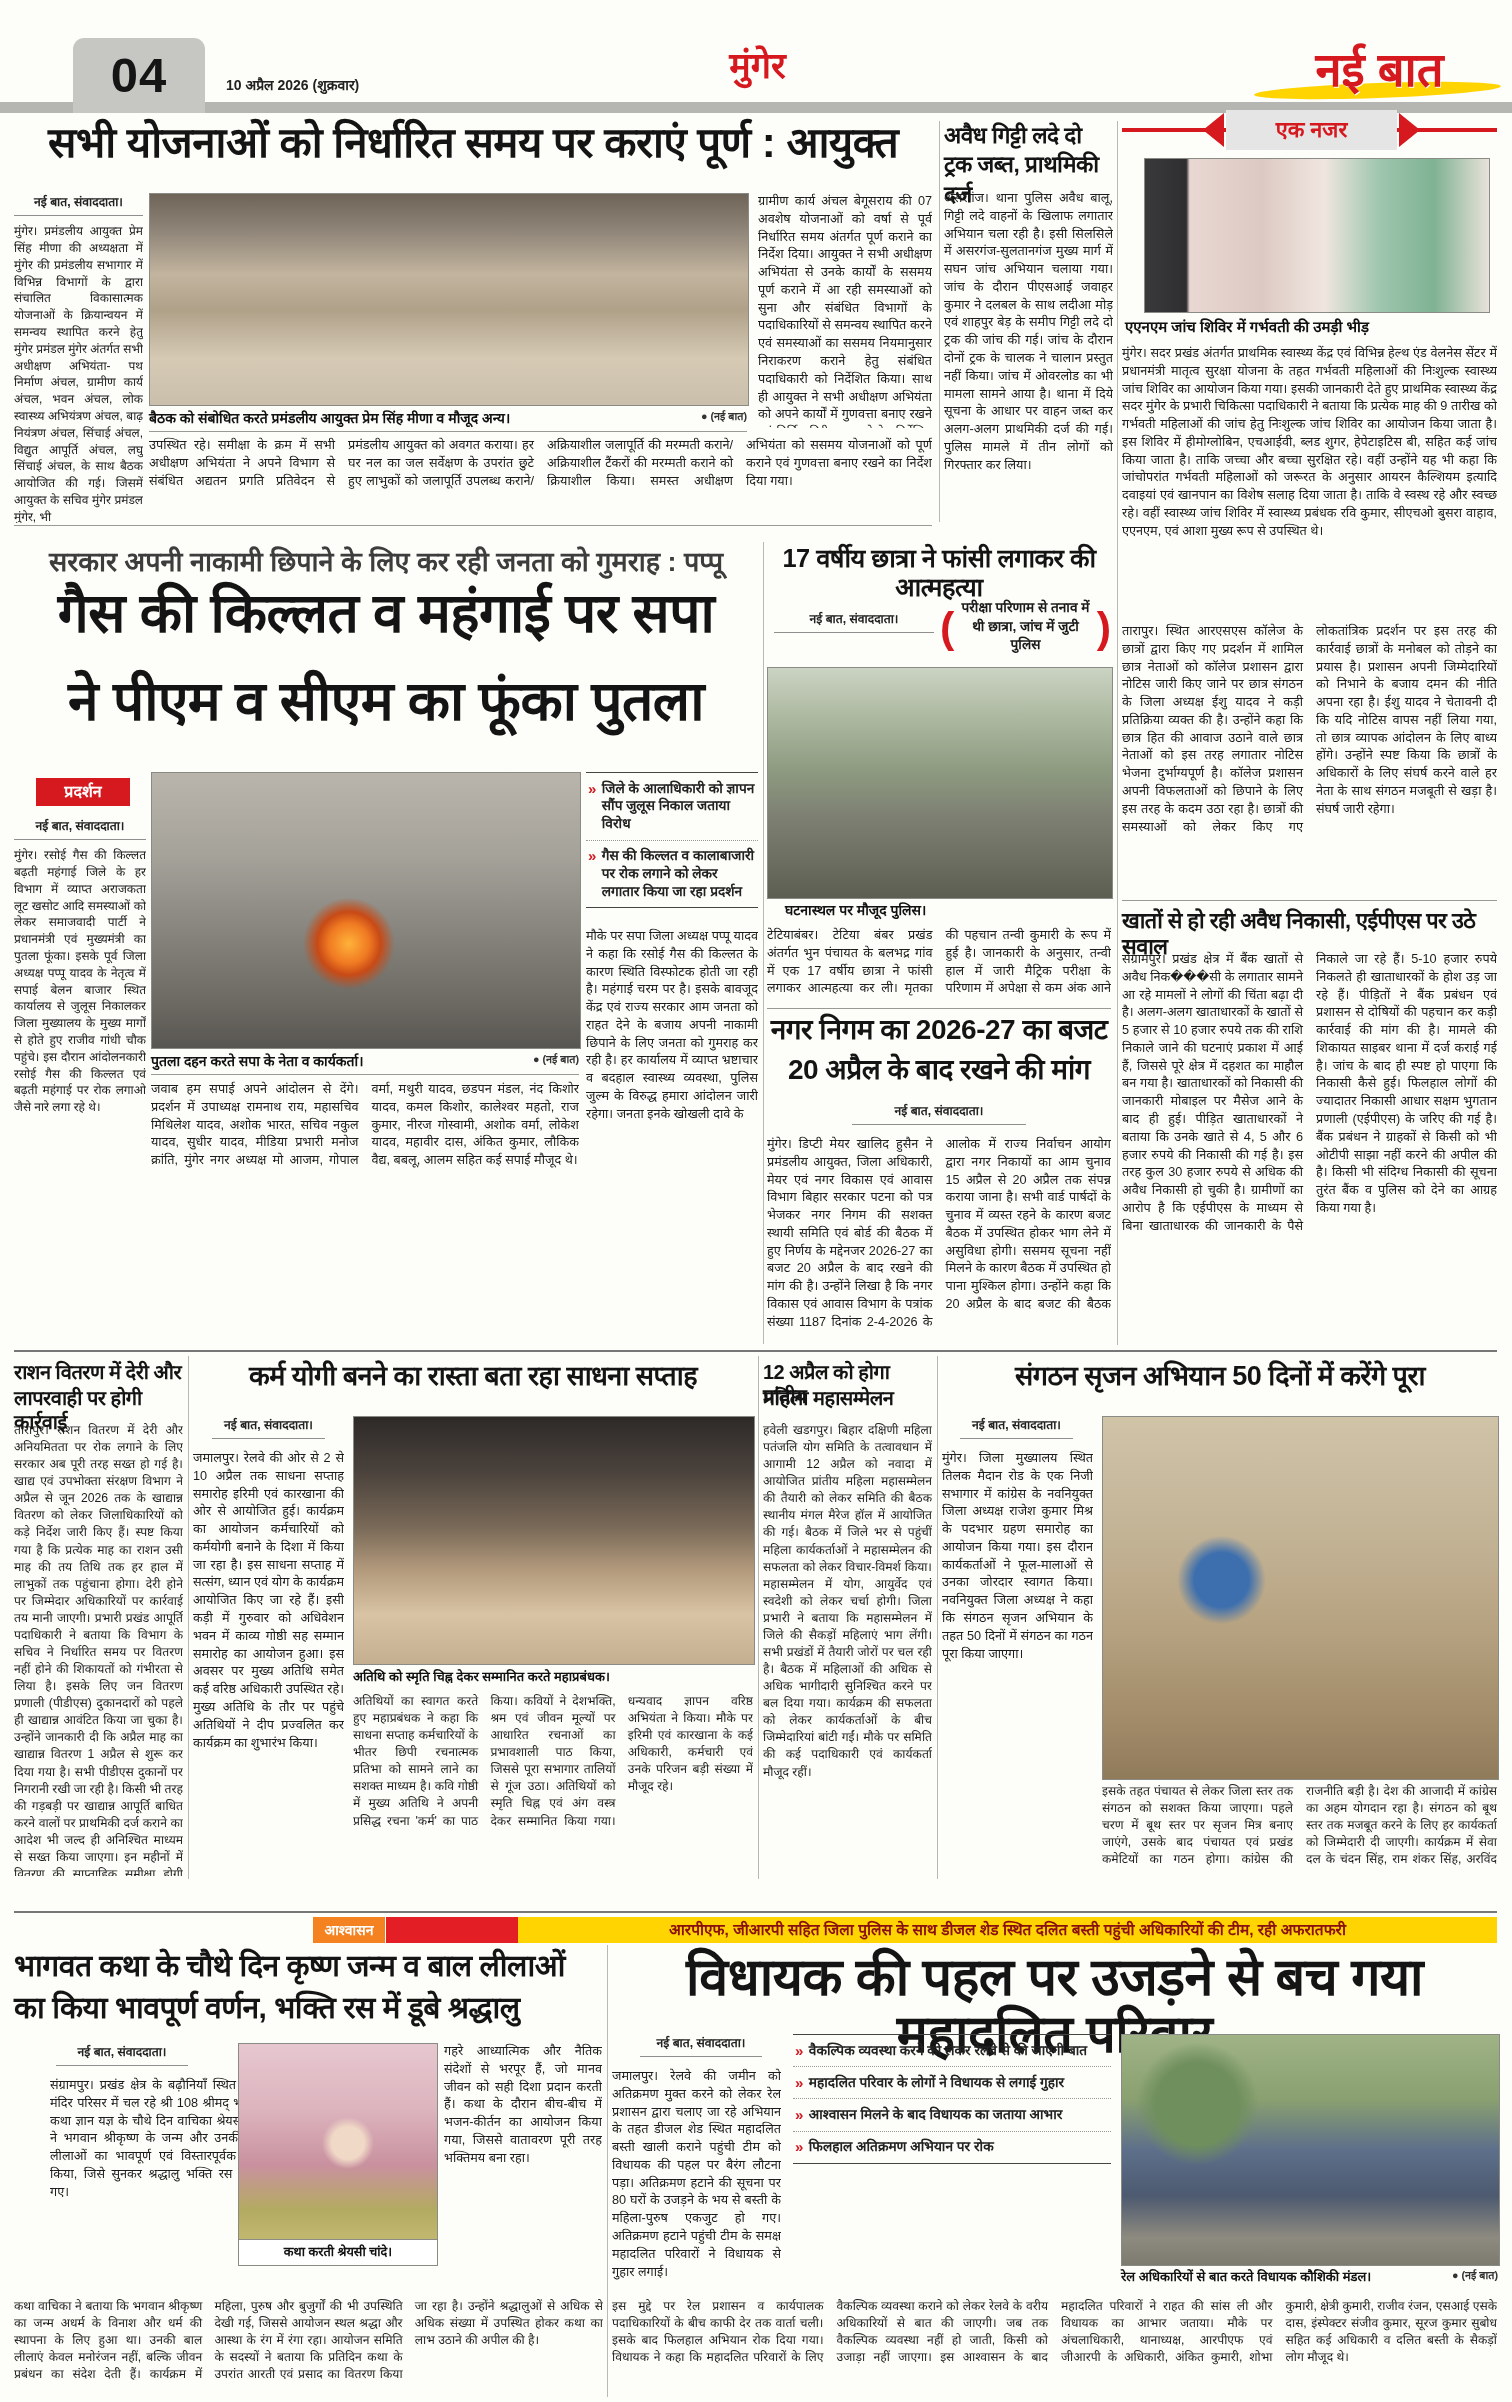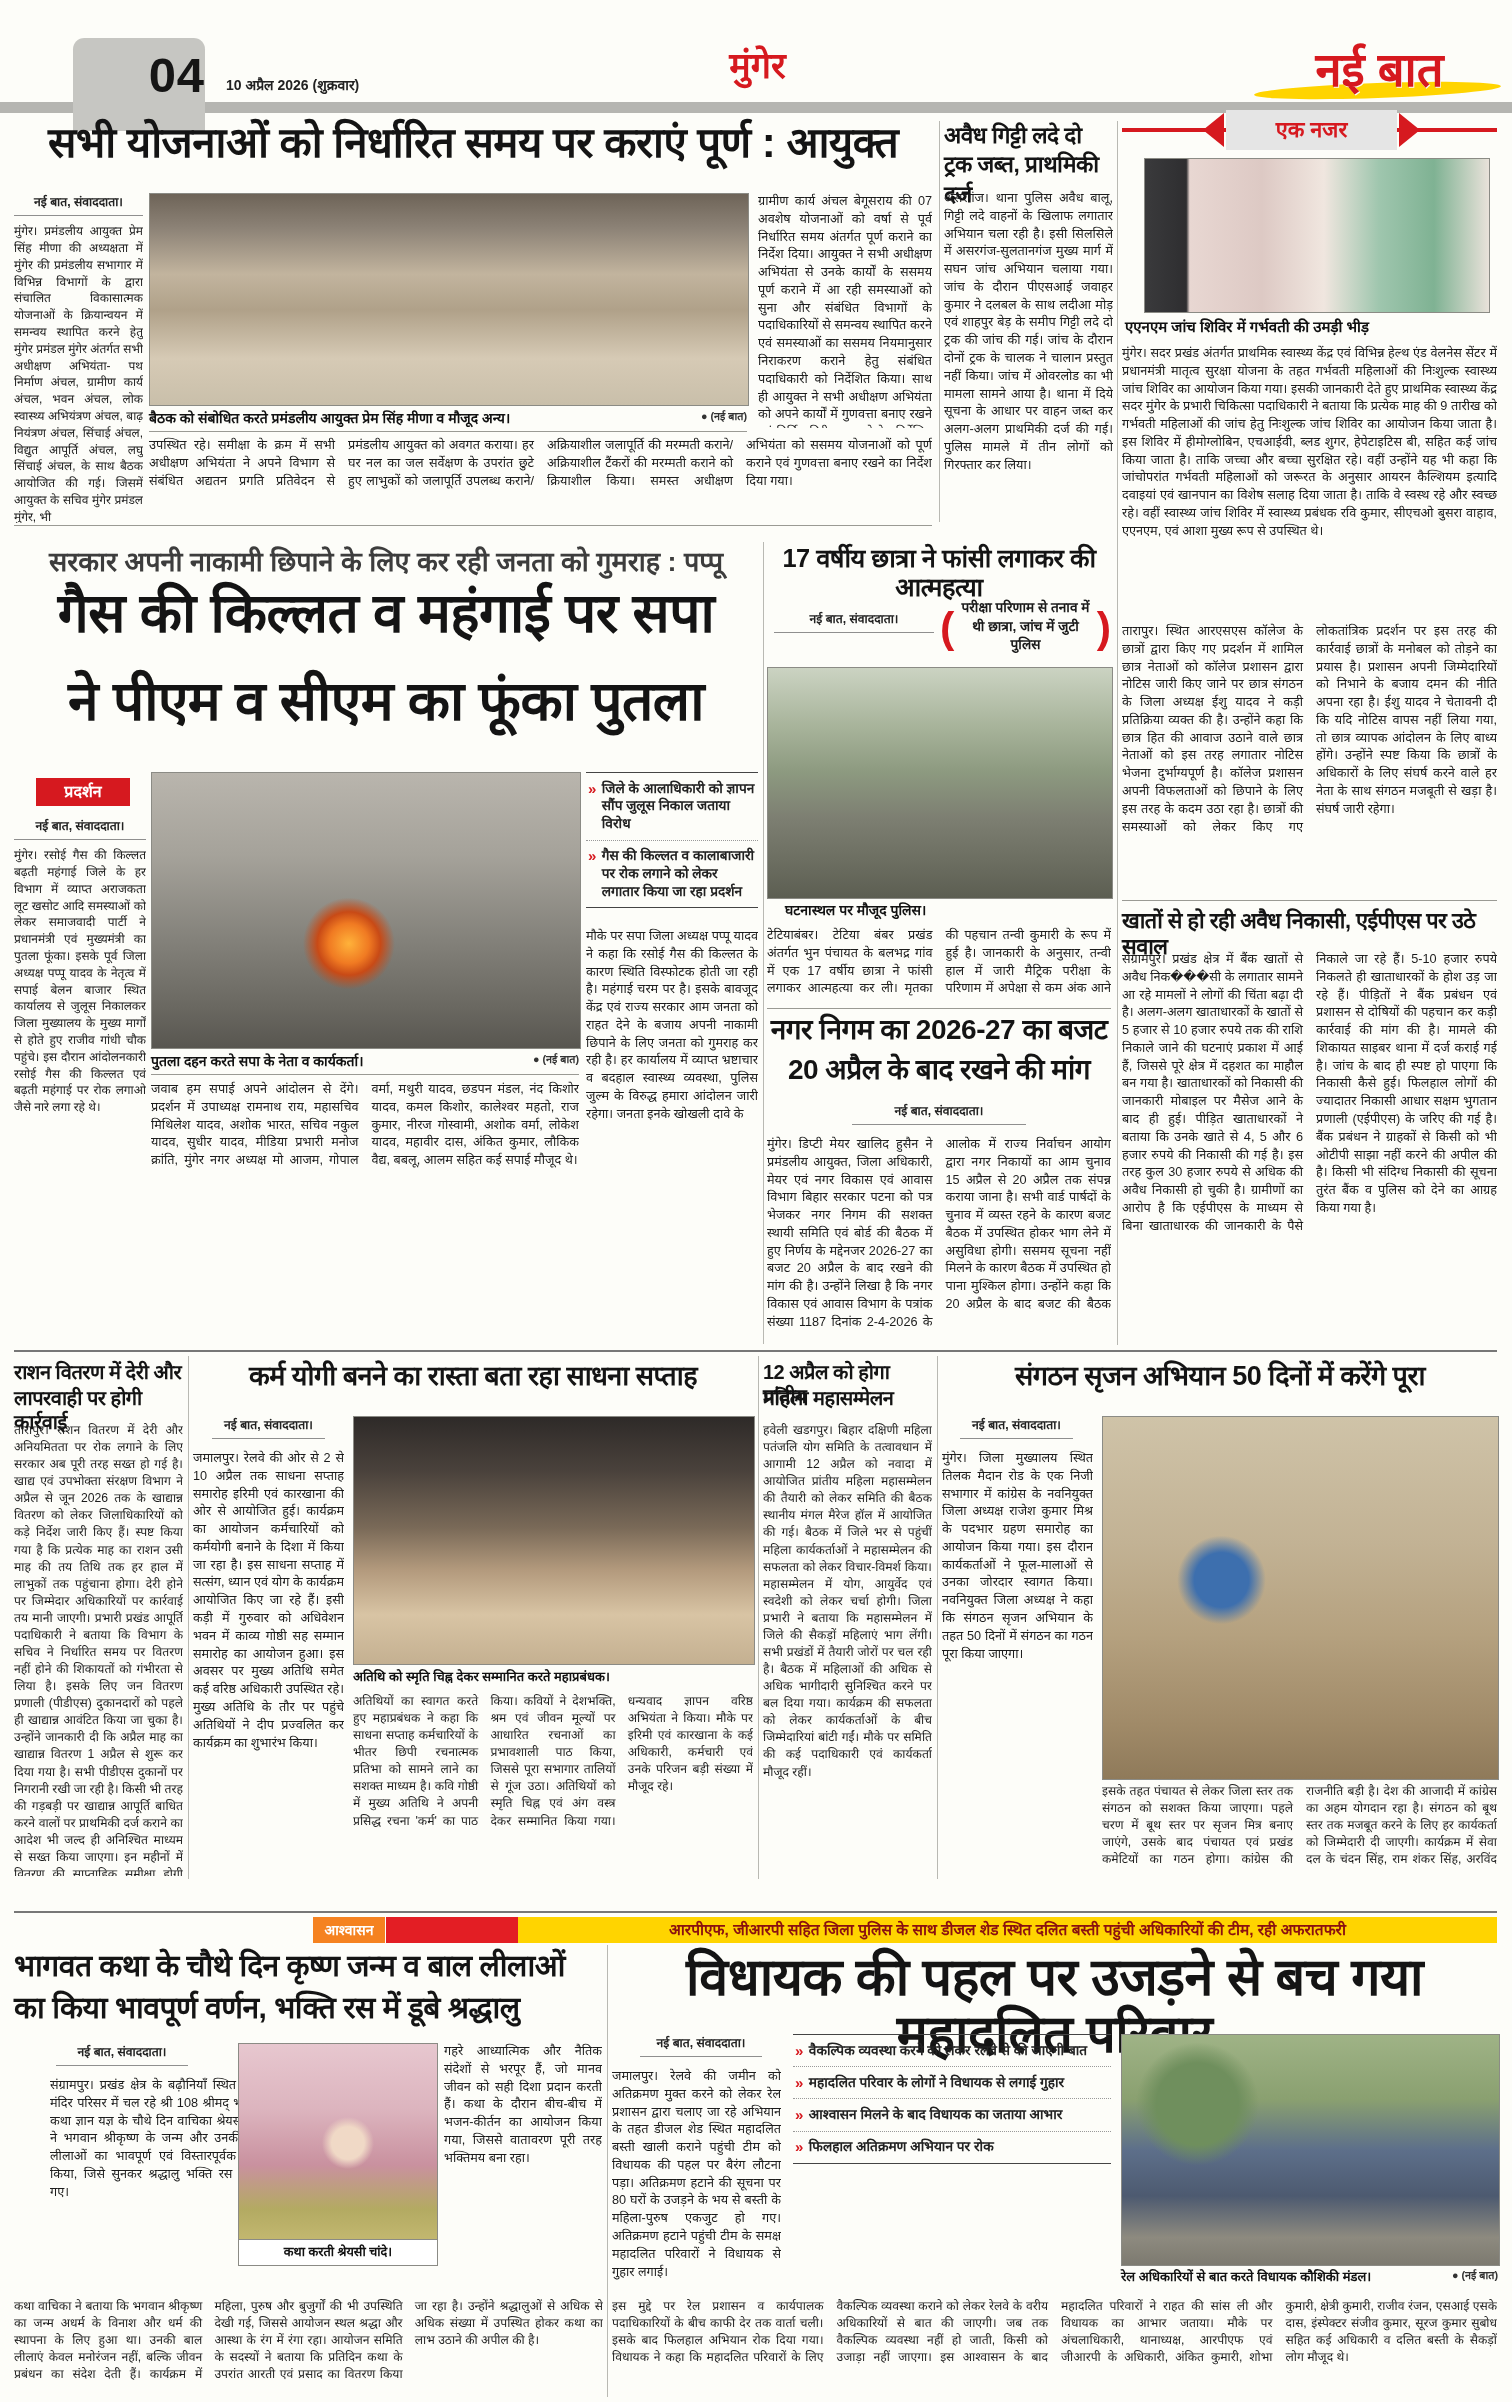--- a/index.html
+++ b/index.html
@@ -22,21 +22,21 @@
   .chev{color:#d6191f;font-weight:900;font-size:15px;line-height:1.2;}
   .bullet-txt{font-size:13.7px;font-weight:700;line-height:1.3;color:#222;}
   .pq-par{color:#d6191f;font-weight:900;font-size:43px;line-height:1;}
 </style>
 </head>
 <body>
 
 <div class="page">
 
   <div class="abs" style="left:0;top:102px;width:1512px;height:11.3px;background:#b5b5b1;"></div>
-  <div class="abs" style="left:73px;top:38px;width:132px;height:93px;background:#c6c6c2;border-radius:11.3px 11.3px 0 0;text-align:right;">
+  <div class="abs" style="left:73px;top:38px;width:132px;height:75px;background:#c6c6c2;border-radius:11.3px 11.3px 0 0;text-align:center;">
     <span style="font-size:49px;font-weight:900;color:#151515;line-height:75px;letter-spacing:0.9px;">04</span>
   </div>
   <div class="abs" style="left:226px;top:75px;font-size:14px;font-weight:700;color:#222;">10 अप्रैल 2026 (शुक्रवार)</div>
   <div class="abs" style="left:621px;top:40px;width:273px;text-align:center;font-size:36px;font-weight:900;color:#d6191f;">मुंगेर</div>
   <div class="abs" style="left:1254px;top:83px;width:247px;height:15px;background:#ffd400;border-radius:50%;transform:rotate(-2deg);"></div>
   <div class="abs hl" style="left:14px;top:117px;width:918px;font-size:42px;text-align:center;line-height:1.25;">सभी योजनाओं को निर्धारित समय पर कराएं पूर्ण : आयुक्त</div>
 
   <div class="abs" style="left:1262px;top:36px;width:235px;text-align:center;font-size:47px;font-weight:900;color:#d6191f;text-shadow:0.9px 0.9px 0 #f9f9f9;">नई बात</div>
   <div class="abs" style="left:14px;top:193px;width:129px;height:330px;overflow:hidden;">
     <div class="byline" style="margin-bottom:7.5px;">नई बात, संवाददाता।</div>

